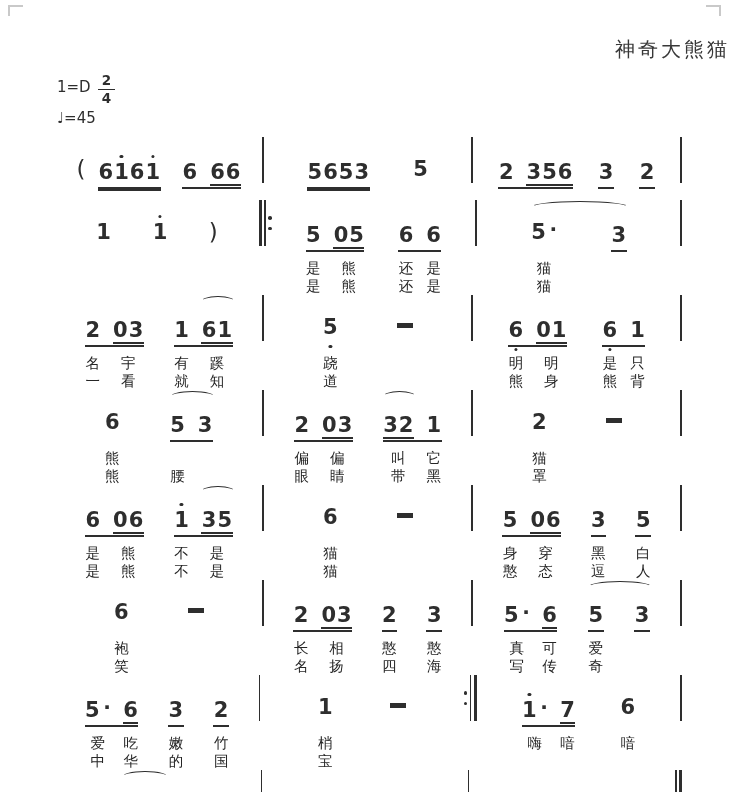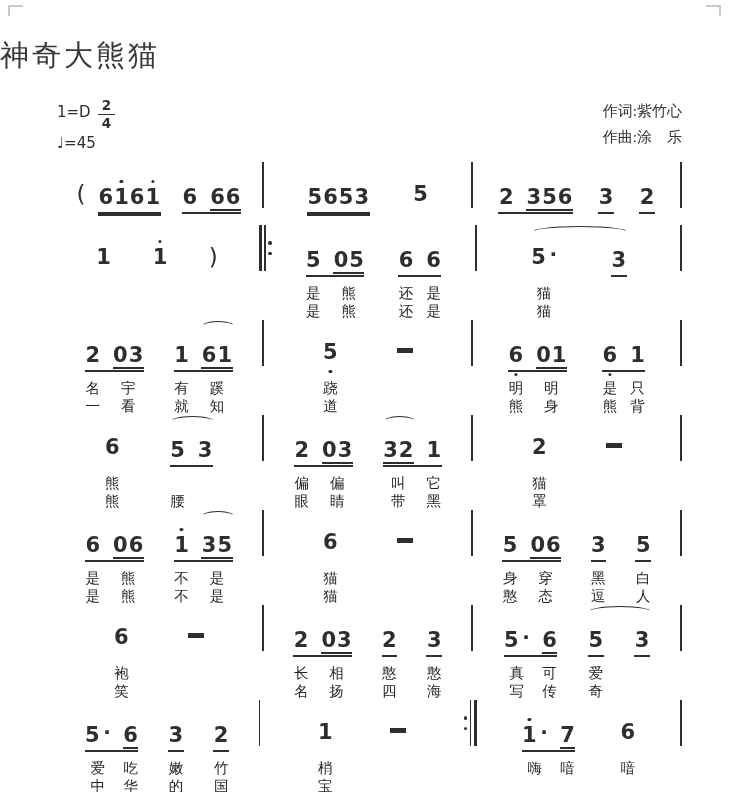--- a/index.html
+++ b/index.html
@@ -2,23 +2,23 @@
 <html style="--ink: #2e2e2e;"><head>
 <meta charset="utf-8">
 <style>
   :root{ --ink:#2e2e2e; }
   html,body{margin:0;padding:0;background:#ffffff;}
   .page{position:relative;width:730px;height:792px;overflow:hidden;background:#ffffff;
         font-family:"Liberation Serif",serif;color:var(--ink);}
   .corner{position:absolute;width:13px;height:9px;}
   .corner.tl{left:8px;top:5px;border-left:2px solid #c9c9c9;border-top:2px solid #c9c9c9;}
   .corner.tr{right:9px;top:5px;border-right:2px solid #c9c9c9;border-top:2px solid #c9c9c9;}
-  .title{margin:36px 0 0 0;text-align:left;font-size:29px;font-weight:400;
+  .title{margin:36px 0 0 0;text-align:right;font-size:20px;font-weight:400;
          letter-spacing:3px;color:#383838;}
-  .meta{position:relative;height:64px;margin-top:20px;}
+  .meta{position:relative;height:64px;margin-top:8px;}
   .keyblock{position:absolute;left:57px;top:0;font-family:"DejaVu Sans",sans-serif;font-size:15px;}
   .keyrow{display:flex;align-items:center;}
   .timesig{display:inline-flex;flex-direction:column;align-items:center;line-height:1;
            font-size:13.5px;font-weight:700;margin-left:7px;transform:translateY(3px);}
   .tnum{border-bottom:1.4px solid var(--ink);padding:0 4px 1.5px;}
   .tden{padding-top:1.5px;}
   .temporow{margin-top:7px;font-size:15px;}
   .credits{position:absolute;right:48px;top:2px;font-size:15px;line-height:1.75;color:#333;}
   .score{margin:4px 48px 0 55px;}
   .line{display:flex;align-items:flex-start;margin-bottom:2px;}
@@ -72,24 +72,20 @@
     <div class="keyblock">
       <div class="keyrow">
         <span>1=D</span>
         <span class="timesig">
           <span class="tnum">2</span>
           <span class="tden">4</span>
         </span>
       </div>
       <div class="temporow">♩=45</div>
     </div>
-    <div class="credits">
-      <div>作词:紫竹心</div>
-      <div>作曲:涂　乐</div>
-    </div>
   </div>
 
   <div id="score" class="score">
       <div class="line nolyr">
         <div class="measure">
           <div class="notes">
             <span class="grp gu0">
               <span class="part paren open">(</span>
             </span>
             <span class="grp gu2">

